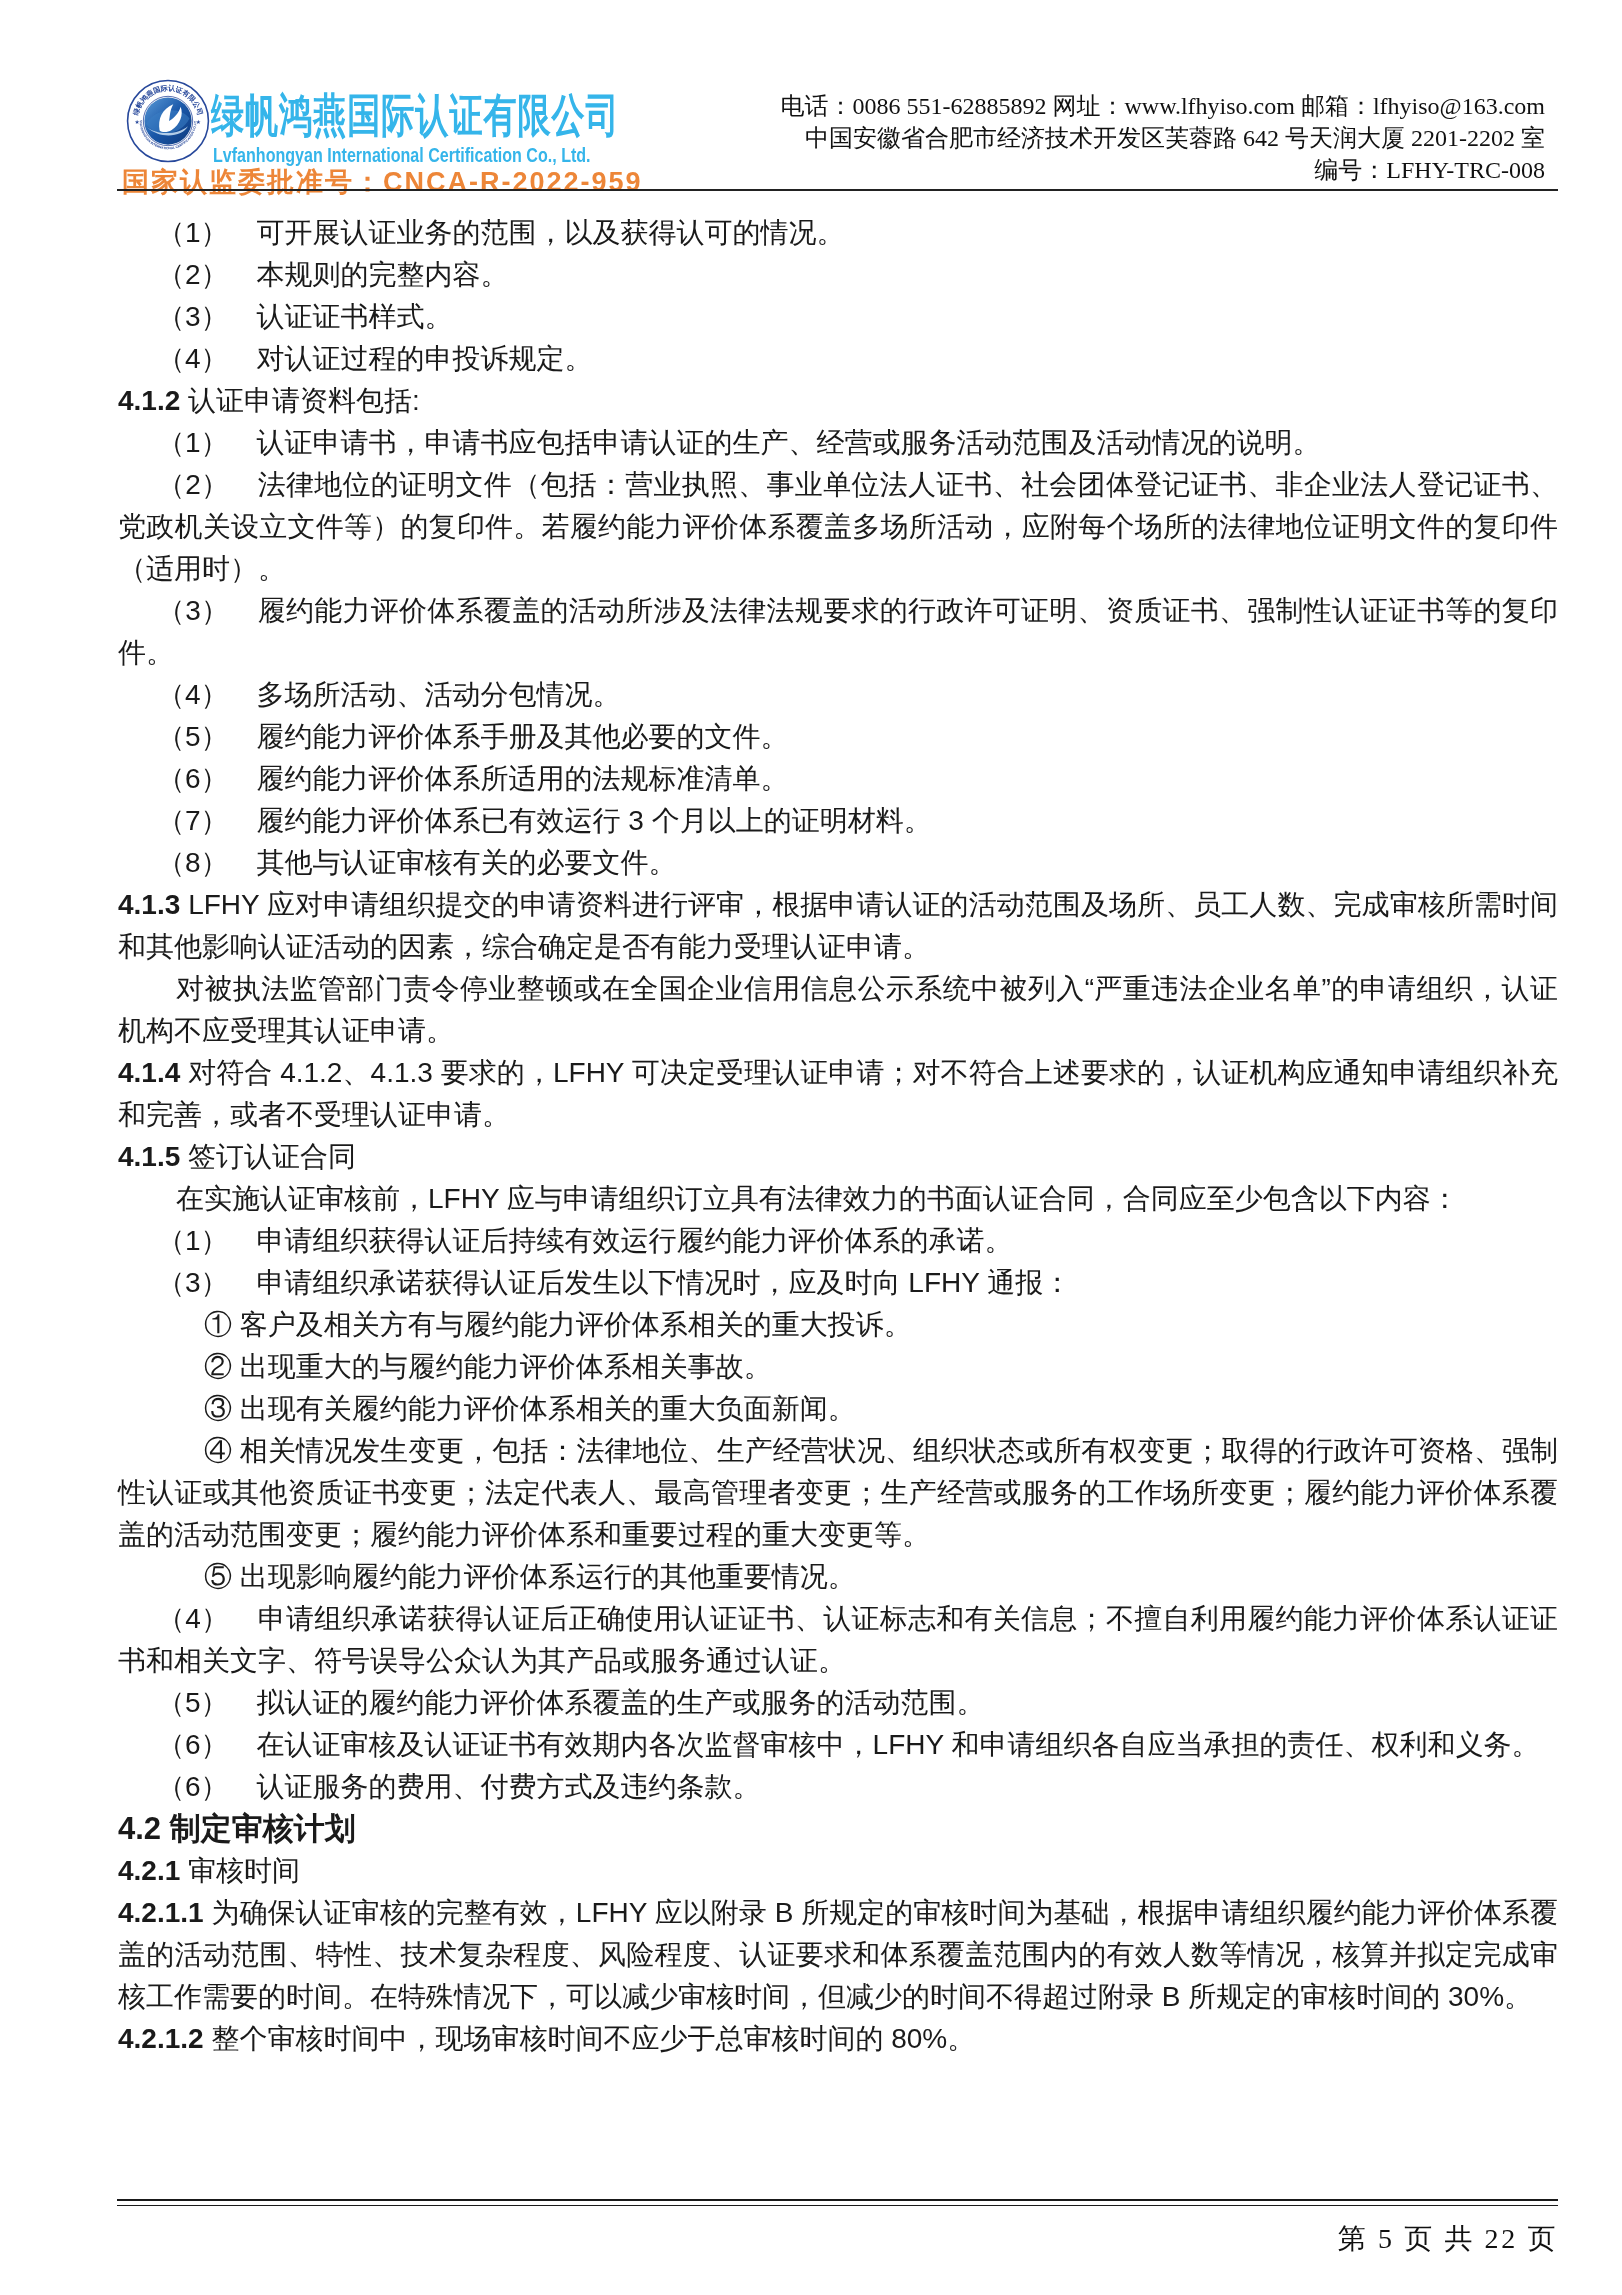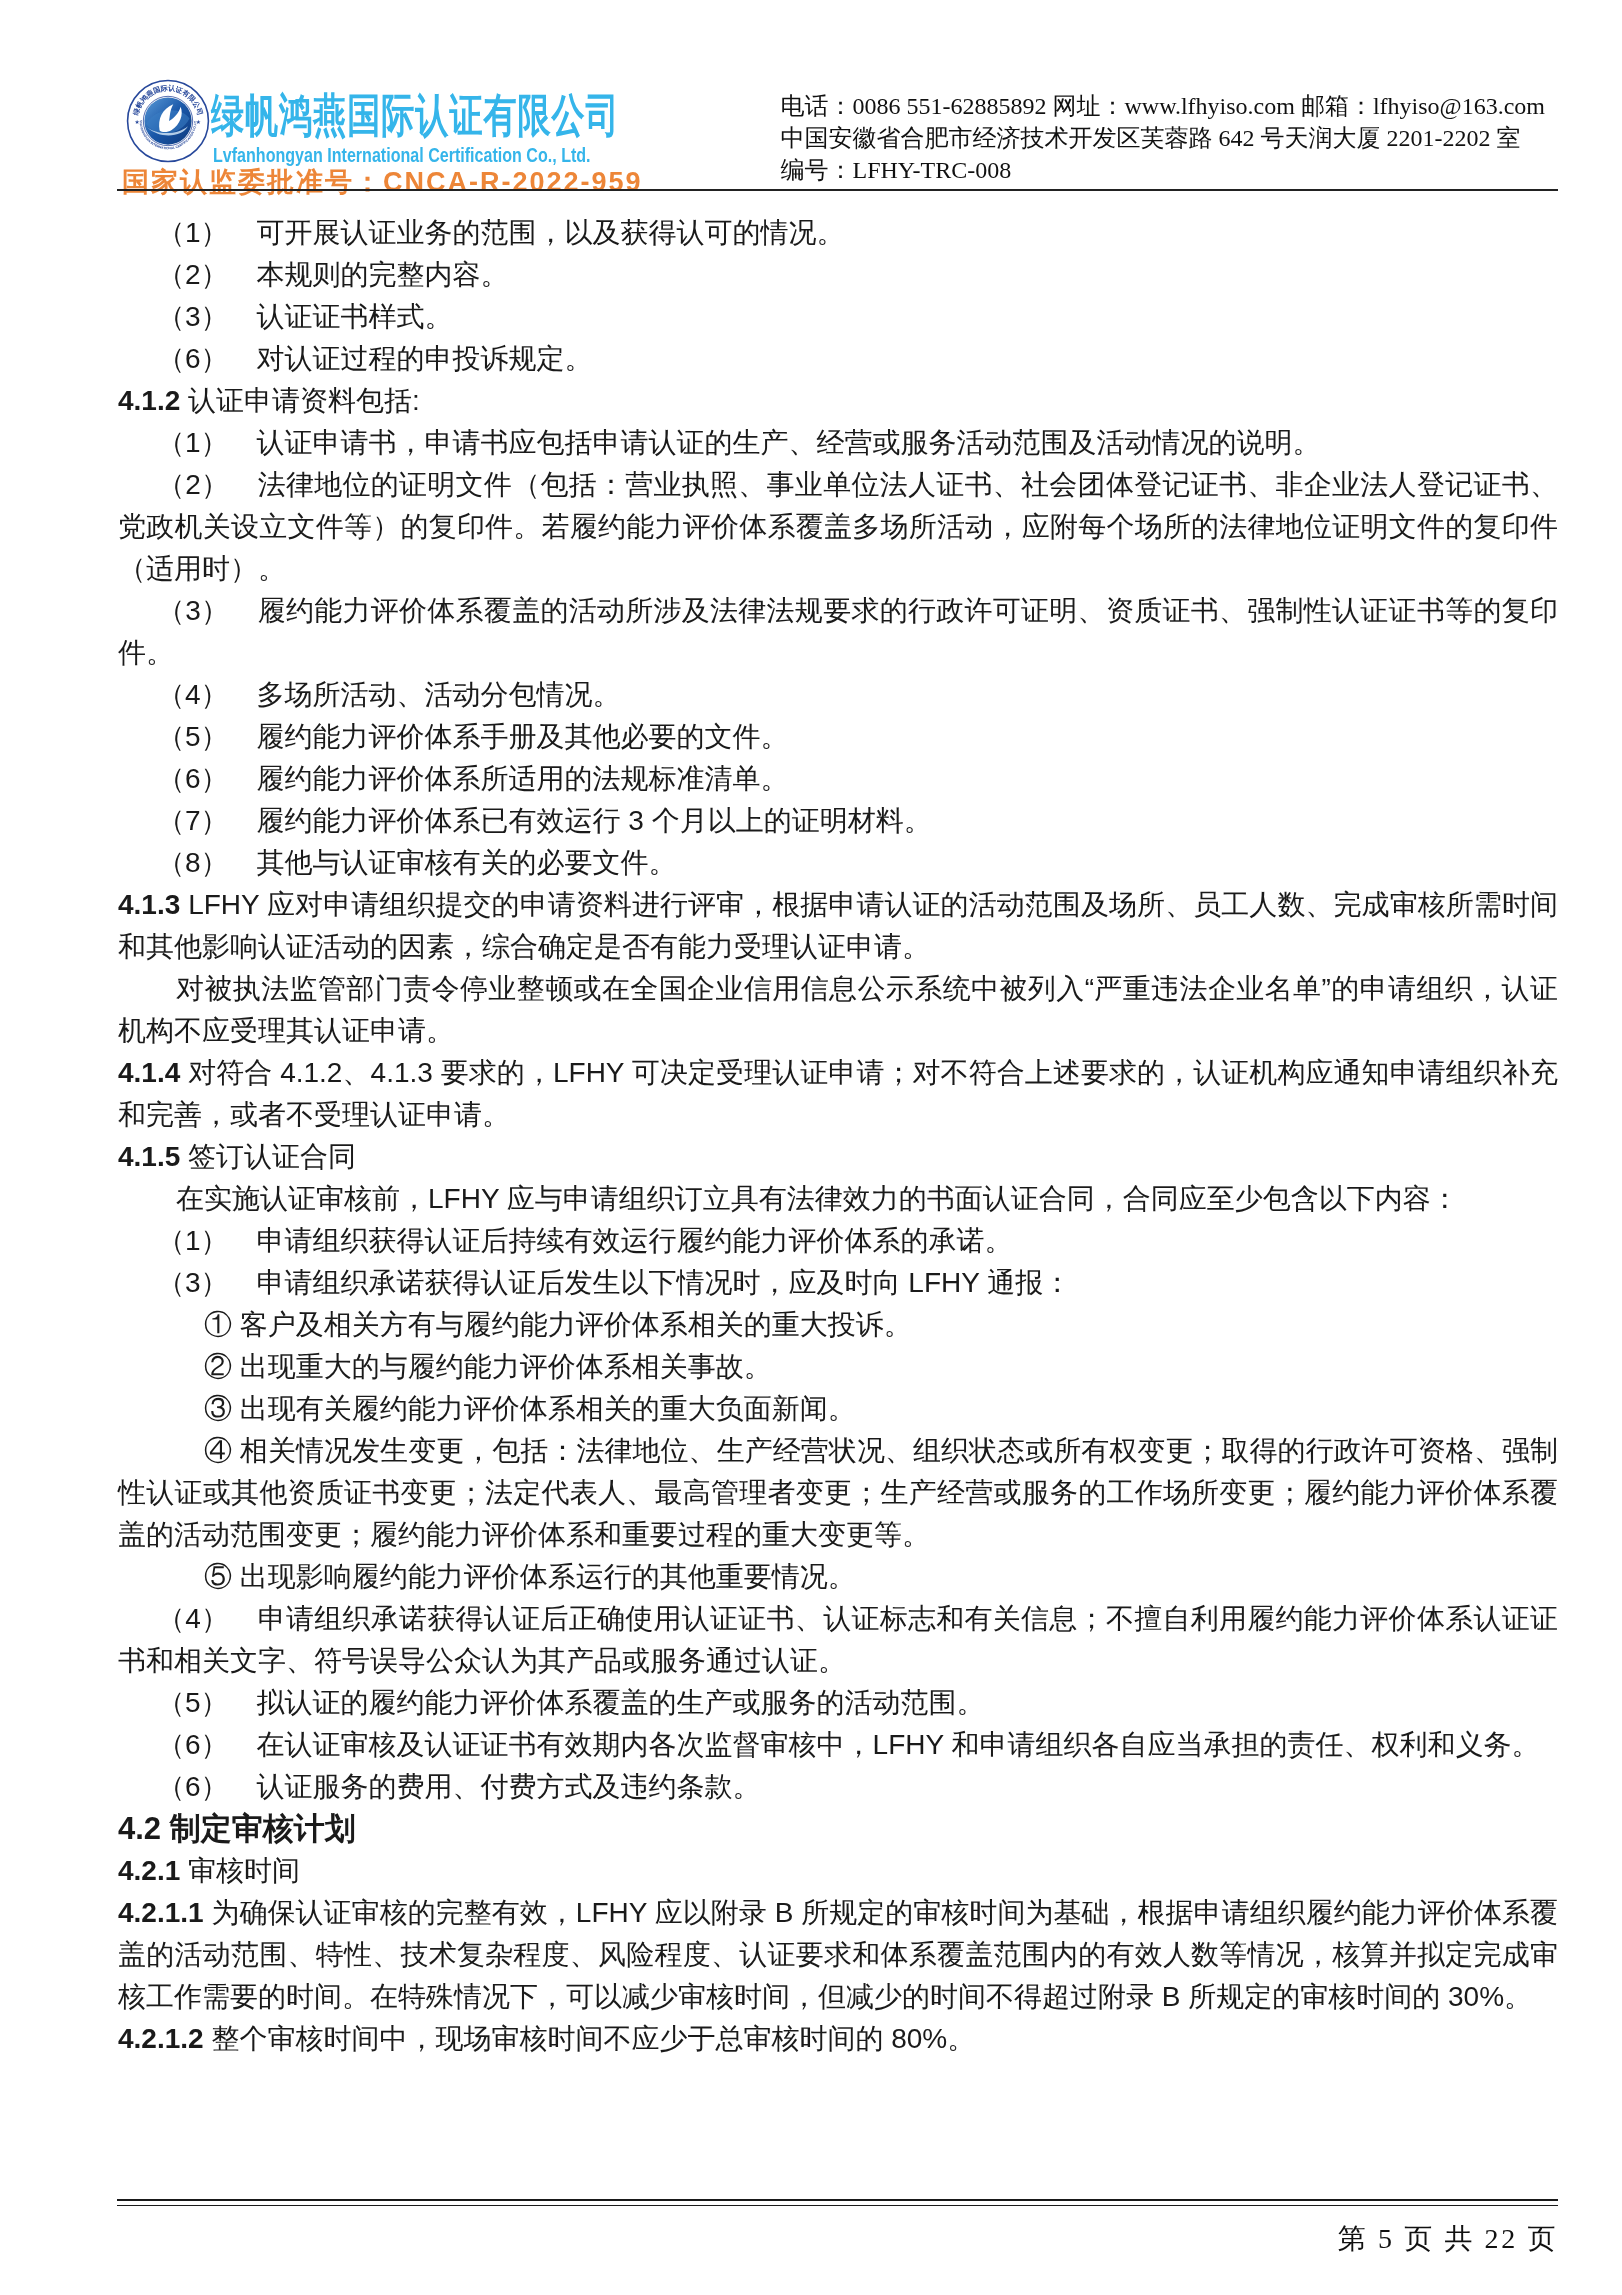--- a/index.html
+++ b/index.html
@@ -25,20 +25,21 @@
     font-size:19.6px;font-weight:600;color:#35B5EA;white-space:nowrap;
     transform:scaleX(0.82);transform-origin:left top;
   }
   .approval{
     position:absolute;left:122px;top:164px;
     font-size:27px;font-weight:bold;color:#ED8638;
     letter-spacing:2px;white-space:nowrap;
   }
   .contact{
     position:absolute;top:90px;right:78px;
+    text-align:right;
     font-family:"Liberation Serif", serif;
     font-size:24px;line-height:32px;color:#111;
     white-space:nowrap;
   }
   .header-rule{
     position:absolute;left:117px;top:189px;width:1441px;
     border-top:2px solid #222;height:0;
   }
   
   .content{
@@ -110,21 +111,21 @@
       <div>编号：LFHY-TRC-008</div>
     </div>
 
     <div class="header-rule"></div>
   </header>
 
   <main class="content">
       <p class="para list">（1）　可开展认证业务的范围，以及获得认可的情况。</p>
       <p class="para list">（2）　本规则的完整内容。</p>
       <p class="para list">（3）　认证证书样式。</p>
-      <p class="para list">（6）　对认证过程的申投诉规定。</p>
+      <p class="para list">（4）　对认证过程的申投诉规定。</p>
       <p class="para flush"><span class="sec">4.1.2 </span>认证申请资料包括:</p>
       <p class="para list">（1）　认证申请书，申请书应包括申请认证的生产、经营或服务活动范围及活动情况的说明。</p>
       <p class="para list">（2）　法律地位的证明文件（包括：营业执照、事业单位法人证书、社会团体登记证书、非企业法人登记证书、党政机关设立文件等）的复印件。若履约能力评价体系覆盖多场所活动，应附每个场所的法律地位证明文件的复印件（适用时）。</p>
       <p class="para list">（3）　履约能力评价体系覆盖的活动所涉及法律法规要求的行政许可证明、资质证书、强制性认证证书等的复印件。</p>
       <p class="para list">（4）　多场所活动、活动分包情况。</p>
       <p class="para list">（5）　履约能力评价体系手册及其他必要的文件。</p>
       <p class="para list">（6）　履约能力评价体系所适用的法规标准清单。</p>
       <p class="para list">（7）　履约能力评价体系已有效运行 3 个月以上的证明材料。</p>
       <p class="para list">（8）　其他与认证审核有关的必要文件。</p>
       <p class="para flush"><span class="sec">4.1.3 </span>LFHY 应对申请组织提交的申请资料进行评审，根据申请认证的活动范围及场所、员工人数、完成审核所需时间和其他影响认证活动的因素，综合确定是否有能力受理认证申请。</p>

